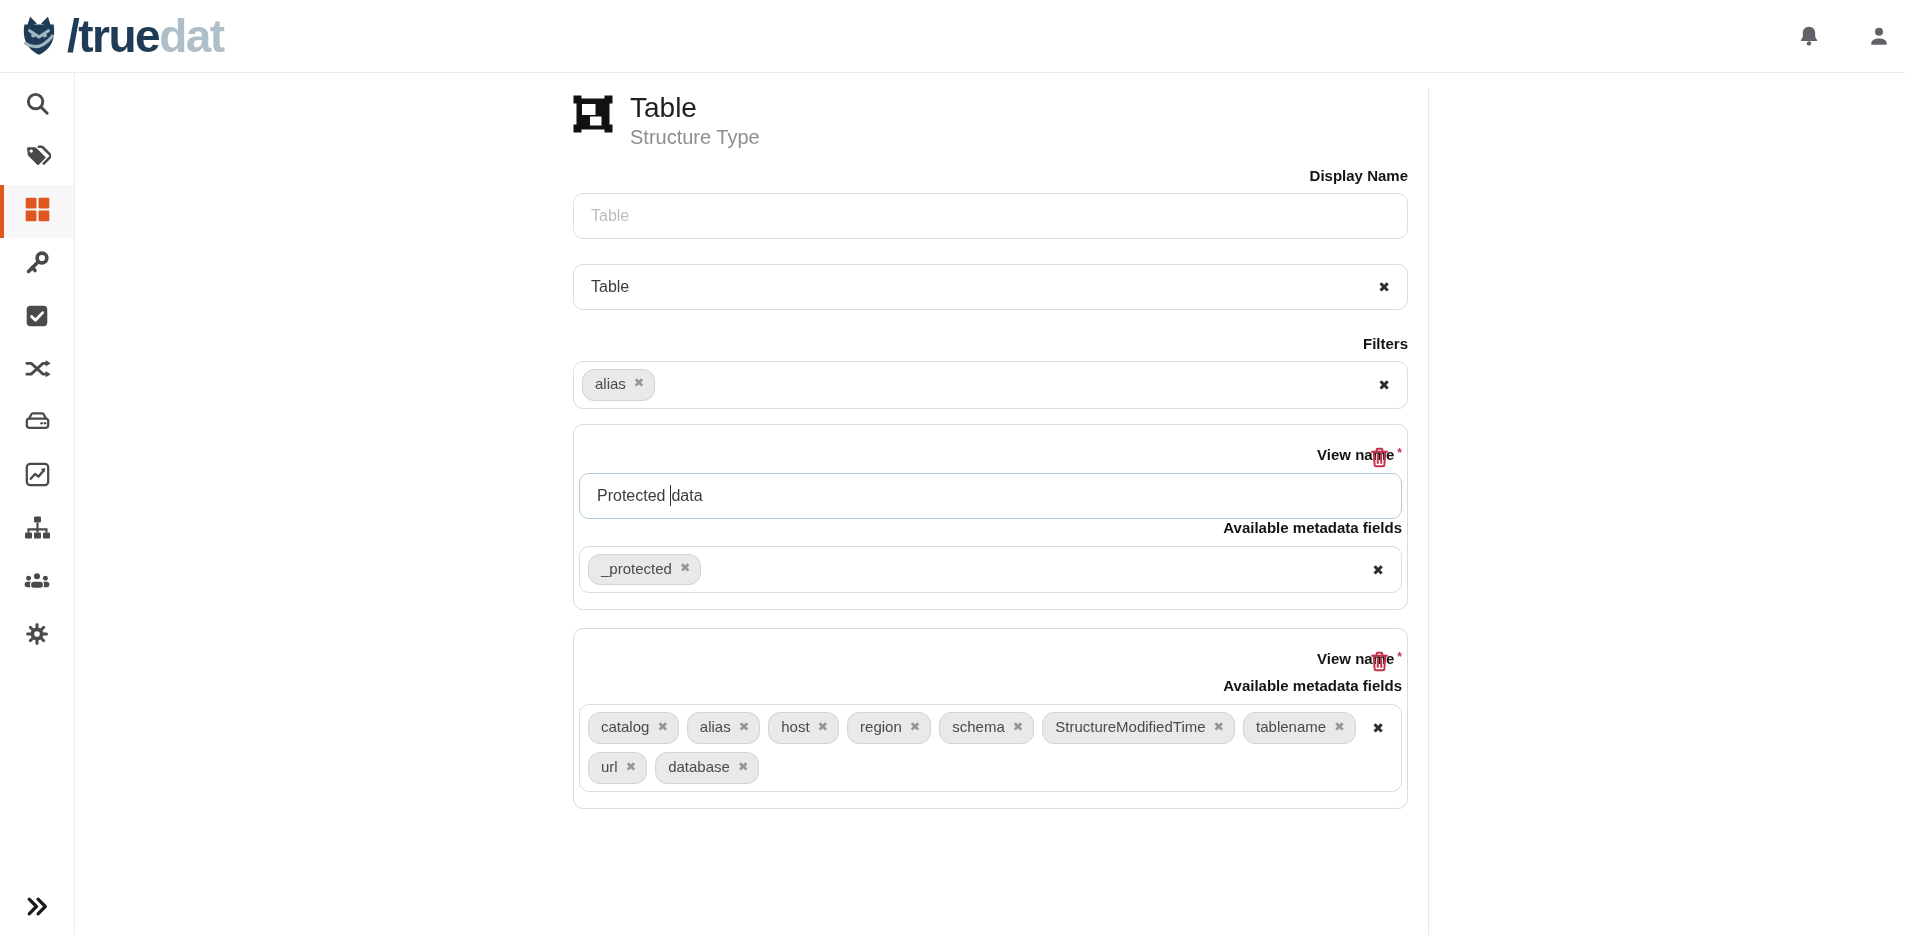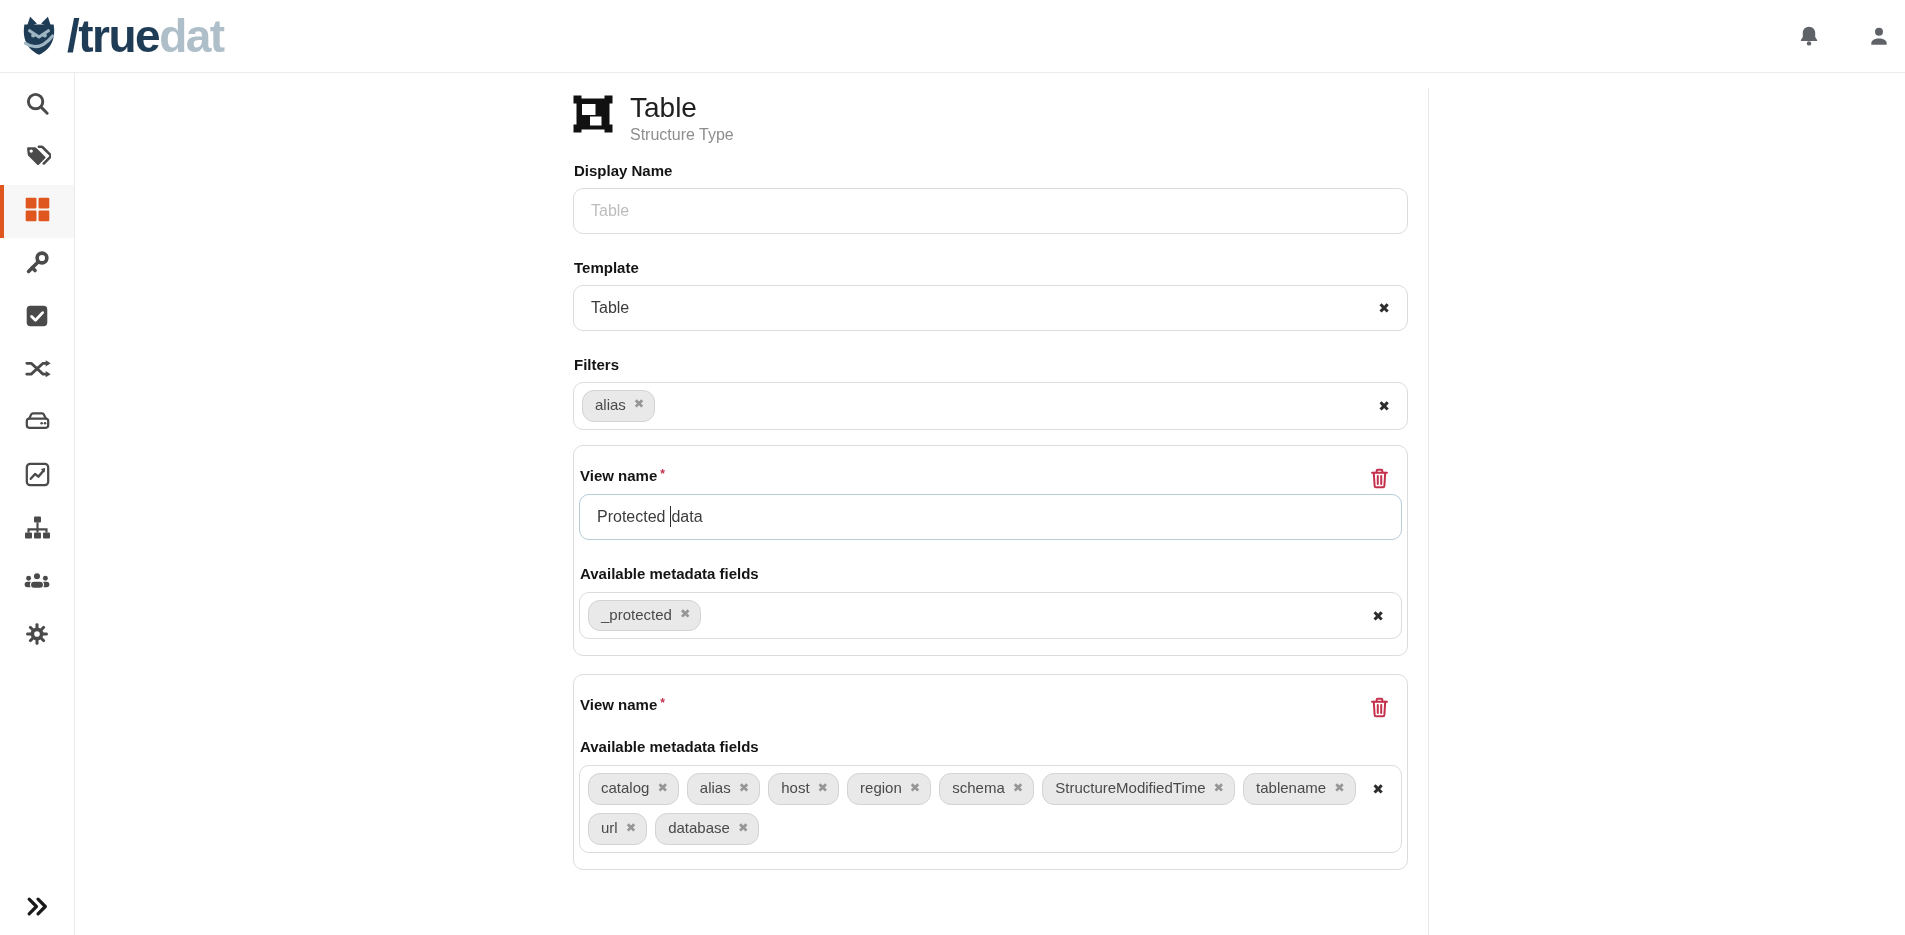--- a/index.html
+++ b/index.html
@@ -35,24 +35,24 @@
 
   
   .content {
     position:absolute; top:88px; left:75px; bottom:0; width:1354px;
     background:#fff; border-right:1px solid #e7e7e7; overflow:hidden;
   }
   .form-col { margin:5px 0 0 498px; width:835px; }
 
   .title-row { display:flex; align-items:flex-start; gap:17px; margin-bottom:18px; }
   .page-title { margin:0; font-size:28px; font-weight:400; color:#1f1f1f; line-height:1.1; }
-  .page-subtitle { font-size:16px; color:#8e8e8e; margin-top:2px; }
+  .page-subtitle { font-size:20px; color:#8e8e8e; margin-top:2px; }
 
   .field { margin-bottom:25px; }
-  .field-label { display:block; font-size:15px; font-weight:700; color:#141414; margin:0 0 9px 1px; }
+  .field-label { display:block; font-size:15px; font-weight:700; color:#141414; margin:0 0 9px 1px;text-align:right; }
   .req { color:#c5304c; font-size:12px; vertical-align:top; margin-left:3px; font-weight:700; }
 
   .text-input {
     width:100%; height:46px; border:1px solid #dcdcdc; border-radius:10px;
     padding:0 17px; font-size:16px; color:#3c3c3c; background:#fff; outline:none;
     font-family:inherit;
   }
   .text-input::placeholder { color:#bdbdbd; }
   .fake-input { display:flex; align-items:center; white-space:pre; cursor:text;text-align:right; }
   .fake-input.focused { border-color:#b7cbd9; }
@@ -75,21 +75,21 @@
     border:1px solid #d3d3d3; border-radius:12px; padding:5px 10px 6px 12px;
     font-size:15px; color:#4a4a4a; line-height:1.25;
   }
   .tag-x { color:#969696; font-size:12.5px; font-weight:700; cursor:pointer; }
 
   .card {
     position:relative; border:1px solid #dcdcdc; border-radius:10px;
     padding:21px 5px 16px; margin-bottom:18px; background:#fff;
   }
   .trash-btn { position:absolute; top:20px; right:17px; cursor:pointer; }
-  .card .meta-label { margin-top:25px; }
+  .card .meta-label { }
   .card .field-label { margin-bottom:10px; }
 </style>
 </head>
 <body>
 
 <header class="app-header">
   <div class="brand">
     <span class="icon-btn">
       <svg width="46" height="46" viewBox="0 0 44 44">
         <path d="M10,14 L13.5,3.5 L20,10 Z" fill="#1e3c55"></path>
@@ -260,21 +260,20 @@
         <div class="page-subtitle">Structure Type</div>
       </div>
     </div>
 
     <div class="field">
       <label class="field-label">Display Name</label>
       <input class="text-input" type="text" placeholder="Table" style="">
     </div>
 
     <div class="field">
-      <label class="field-label">Template</label>
       <div class="select single">
         <span class="value">Table</span>
         <span class="clear">✖</span>
       </div>
     </div>
 
     <div class="field" style="margin-bottom:15px;">
       <label class="field-label">Filters</label>
       <div class="select multi">
         <div class="tags">

